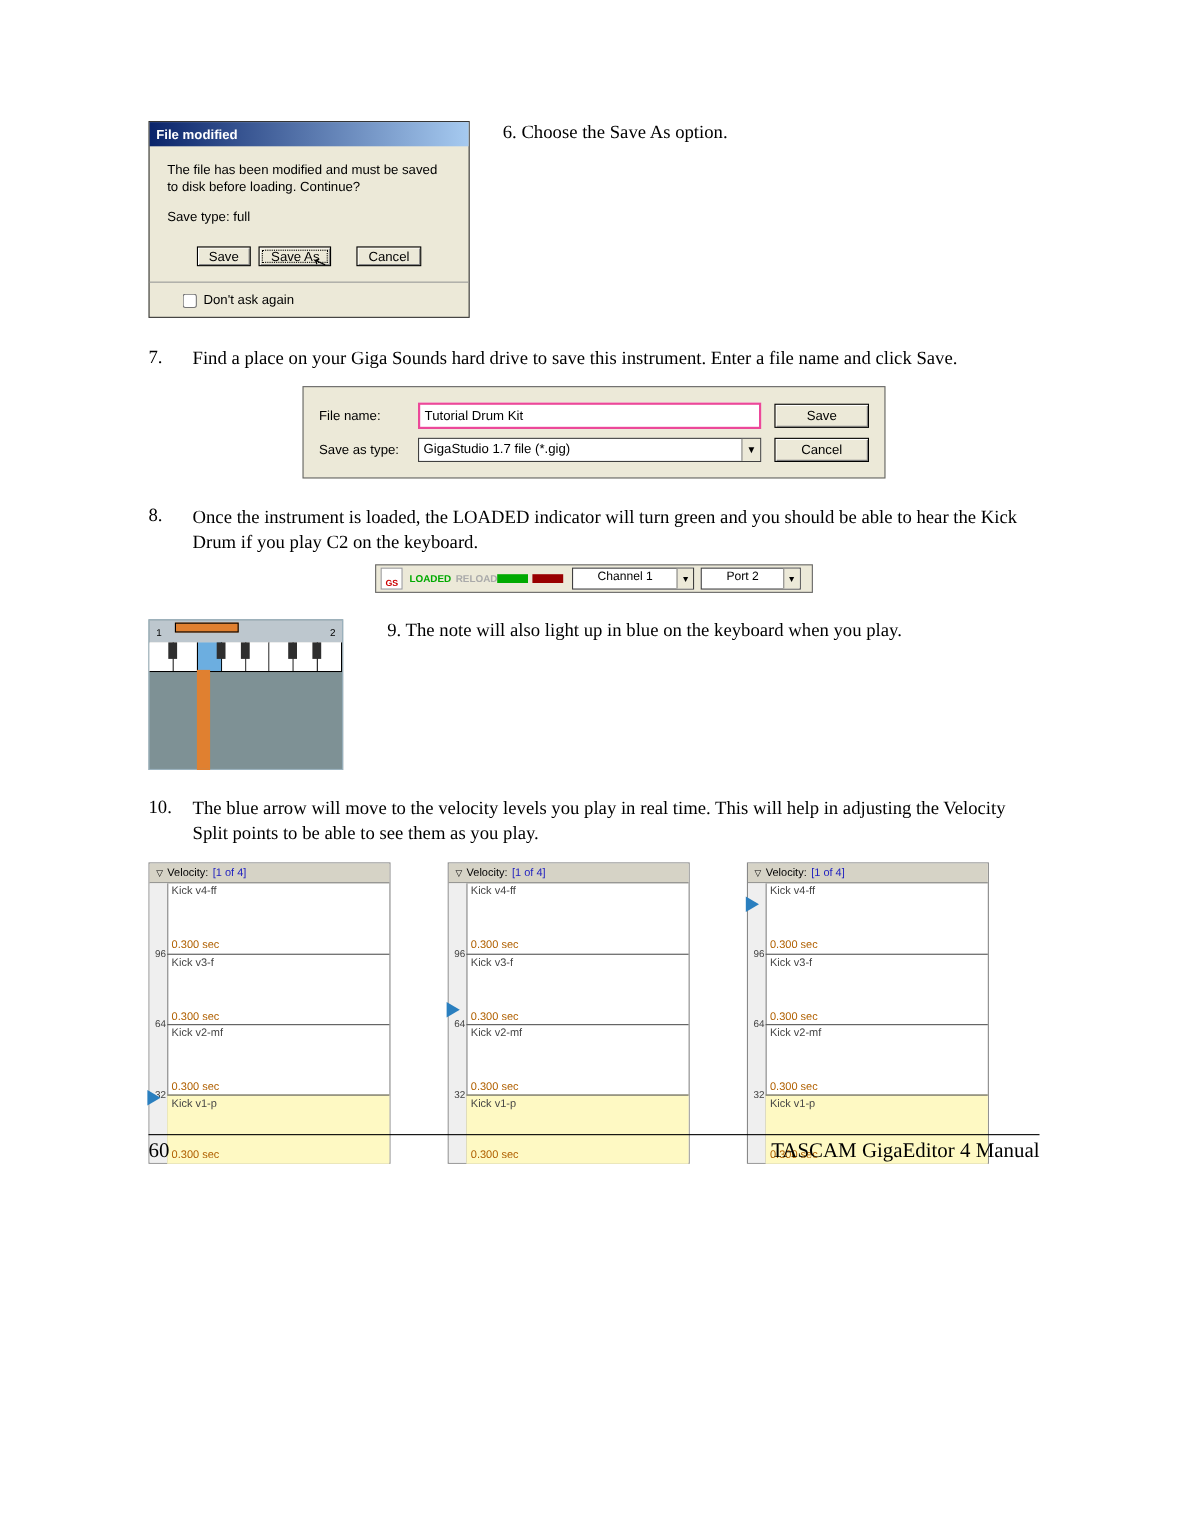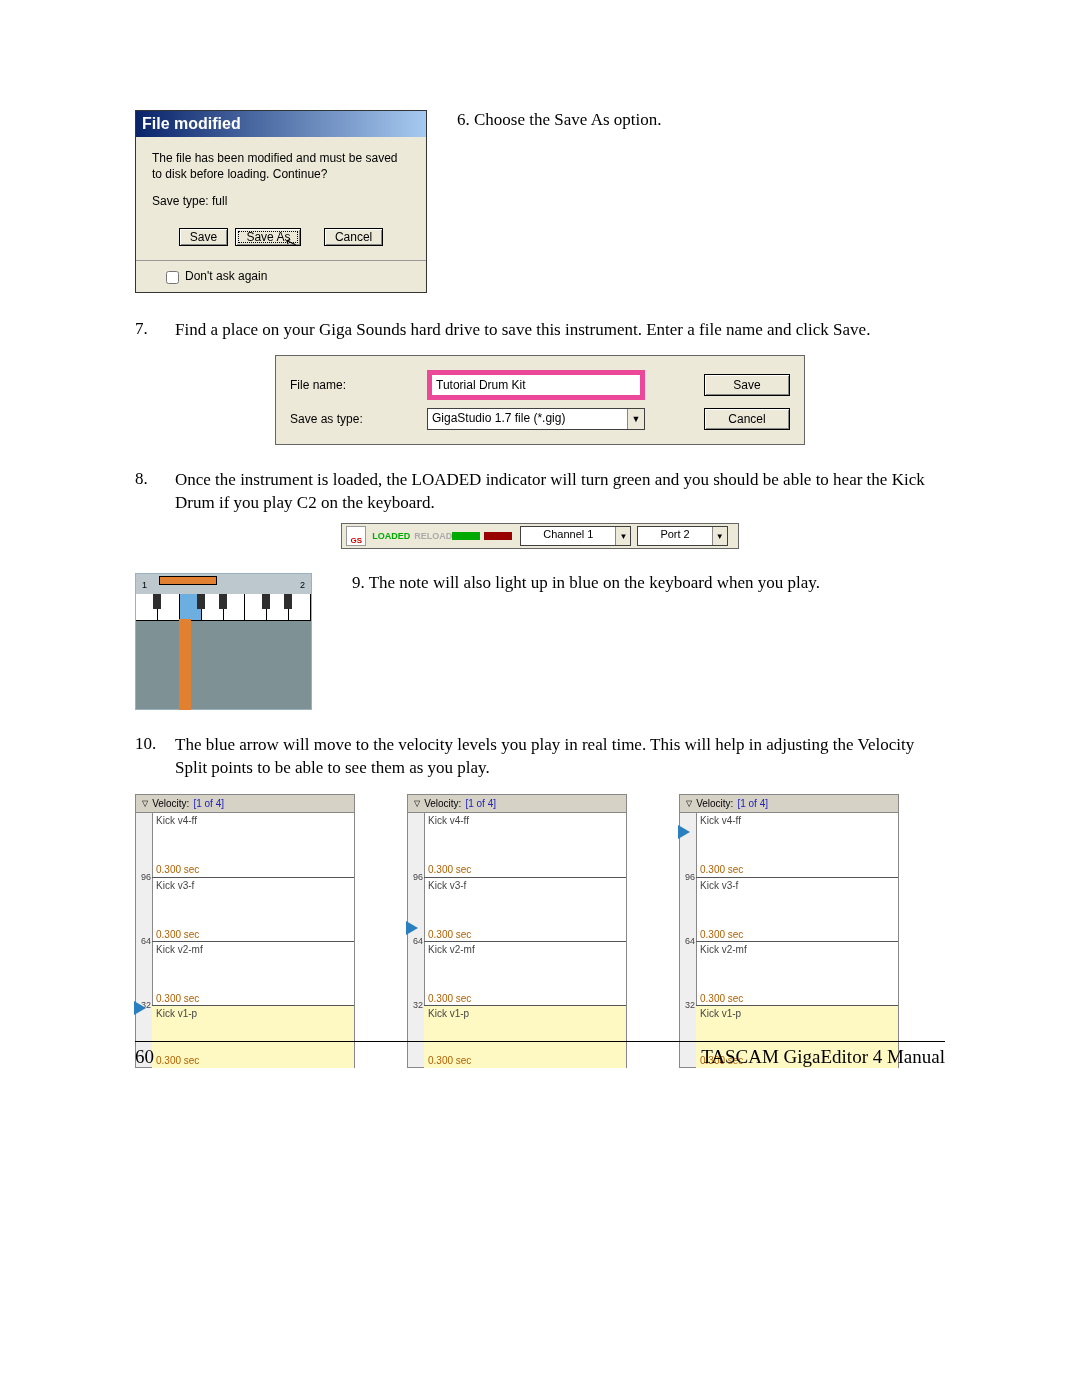--- a/index.html
+++ b/index.html
@@ -38,21 +38,21 @@
     border: 1px solid #343434;
     background: #ece9d8;
     font-family: Tahoma, Arial, sans-serif;
     font-size: 12px;
     color: #000;
   }
   .dialog1 .titlebar {
     background: linear-gradient(to right, #0a246a, #a6caf0);
     color: #fff;
     font-weight: bold;
-    font-size: 16px;
+    font-size: 12px;
     padding: 4px 6px;
   }
   .dialog1 .body {
     padding: 14px 16px 6px 16px;
   }
   .dialog1 .msg { margin-bottom: 12px; line-height: 1.3; }
   .dialog1 .line2 { margin-bottom: 20px; }
   .dialog1 .btn-row { text-align: center; margin-bottom: 8px; }
   .dialog1 button {
     font-family: Tahoma, Arial, sans-serif;
@@ -81,26 +81,26 @@
   .dialog2 {
     width: 500px;
     border: 1px solid #666;
     background: #ece9d8;
     font-family: Tahoma, Arial, sans-serif;
     font-size: 12px;
     color: #000;
     padding: 14px;
     margin: 14px auto 0 auto;
   }
-  .dialog2 .frow { display: flex; align-items: center; margin-bottom: 8px; gap: 47px; }
+  .dialog2 .frow { display: flex; align-items: center; margin-bottom: 8px; }
   .dialog2 .lbl { width: 90px; flex: 0 0 90px; }
   .dialog2 input.txt {
     flex: 1;
     height: 20px;
-    border: 5px solid #ec4899;
+    border: 2px solid #ec4899;
     background: #fff;
     font-family: Tahoma, Arial, sans-serif;
     font-size: 12px;
     padding: 0 4px;
     margin-right: 12px;
   }
   .dialog2 .combo {
     flex: 1;
     display: flex;
     align-items: stretch;

